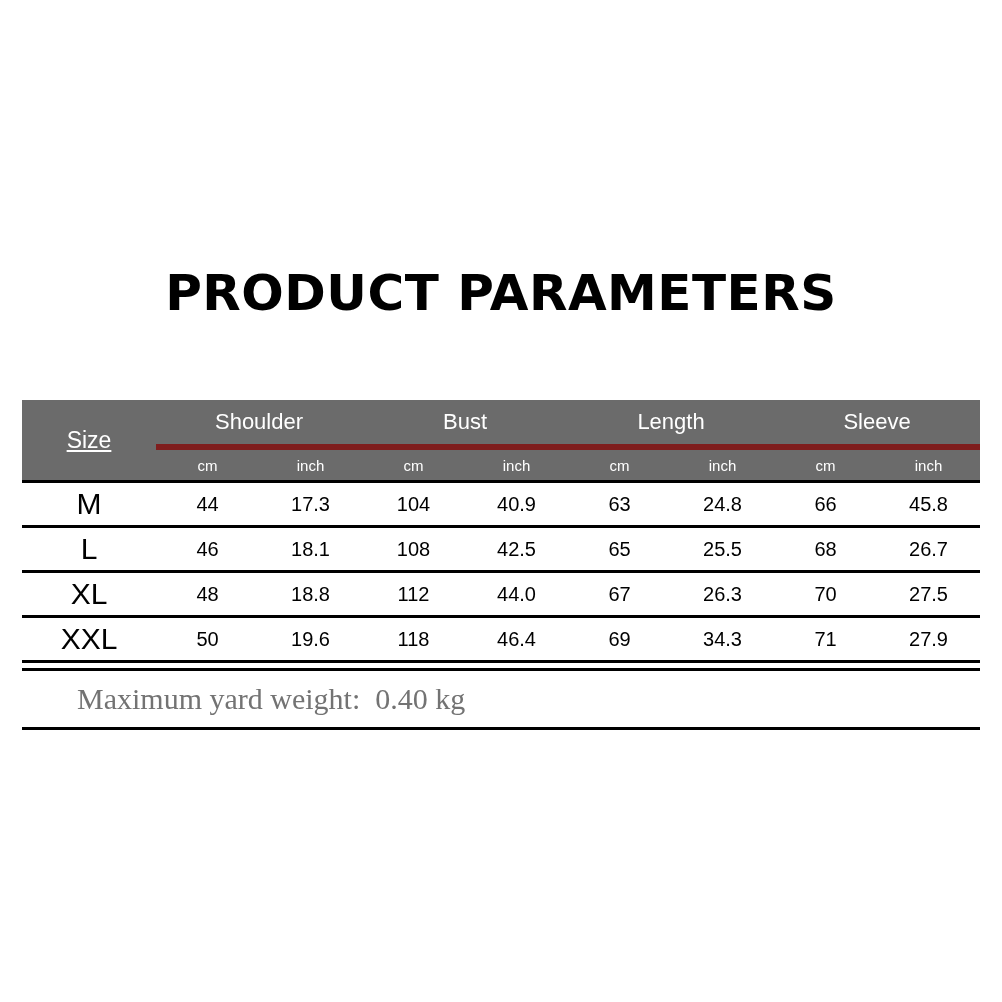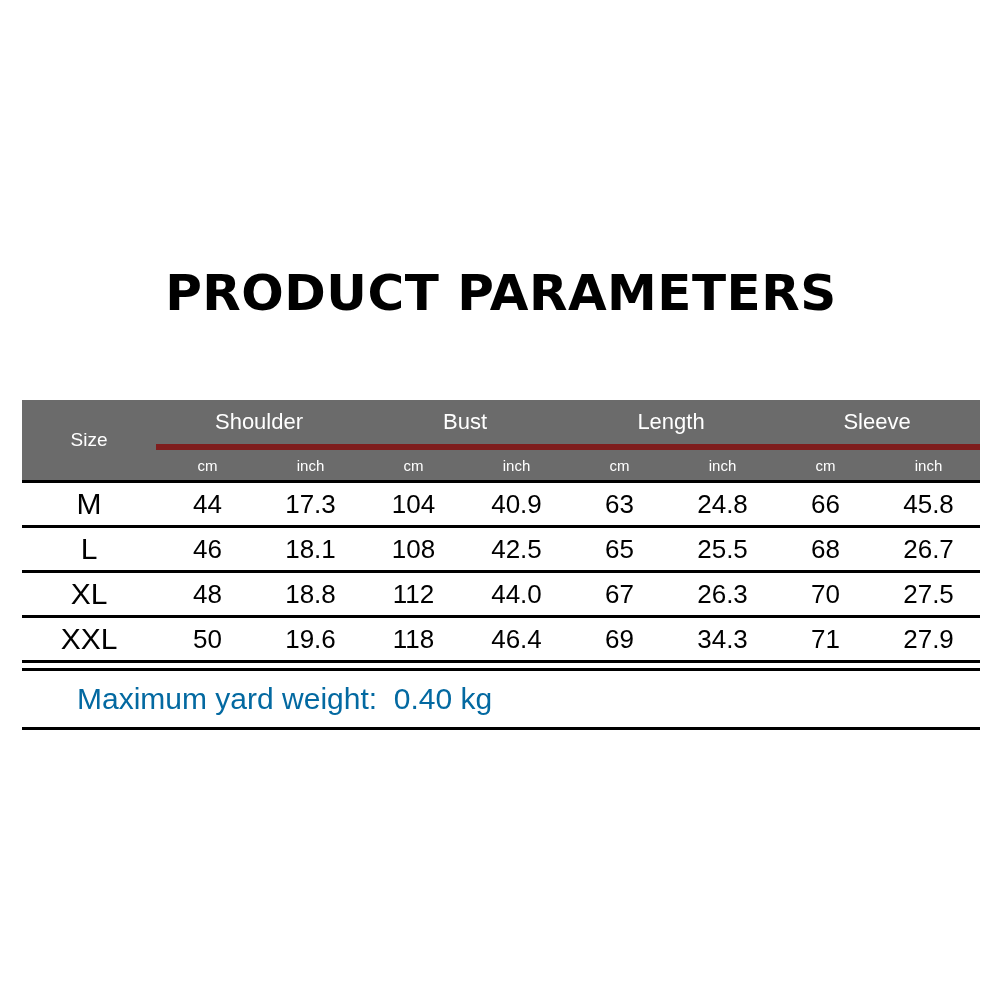--- a/index.html
+++ b/index.html
@@ -67,38 +67,39 @@
     background: #6b6b6b;
     color: #ffffff;
     height: 44px;
     font-size: 22px;
     font-weight: normal;
     text-align: center;
     vertical-align: middle;
     font-family: "Liberation Sans", sans-serif;
   }
   .hdr-band td.size-cell {
-    font-size: 19px;
-    vertical-align: middle;
+    font-size: 23px;
+    vertical-align: middle;
+    text-decoration: underline;
   }
   .units-band td {
     background: #6b6b6b;
     color: #ffffff;
     height: 30px;
     font-size: 15px;
     text-align: center;
     vertical-align: middle;
     font-family: Liberation Sans, sans-serif;
   }
   .grp-line {
     border-bottom: 6px solid #7f1d1d;
   }
   .data-row td {
     height: 42px;
-    font-size: 26px;
+    font-size: 20px;
     text-align: center;
     vertical-align: middle;
     border-bottom: 3px solid #000;
     color: #000;
     font-family: "Liberation Sans", sans-serif;
   }
   .data-row td.size-label {
     font-size: 30px;
   }
   .data-row.first td {
@@ -111,23 +112,23 @@
     top: 668px;
     width: 958px;
     border-top: 3px solid #000;
     border-bottom: 3px solid #000;
     height: 56px;
     display: flex;
     align-items: center;
   }
   .footer-note .note-text {
     font-size: 30px;
-    color: #0369a1;
+    color: #737373;
     padding-left: 55px;
-    font-family: Liberation Sans, sans-serif;
+    font-family: Liberation Serif, serif;
     white-space: pre;
   }
 </style>
 </head>
 <body>
 
 <div class="page">
 
   <div class="title">PRODUCT PARAMETERS</div>
 

